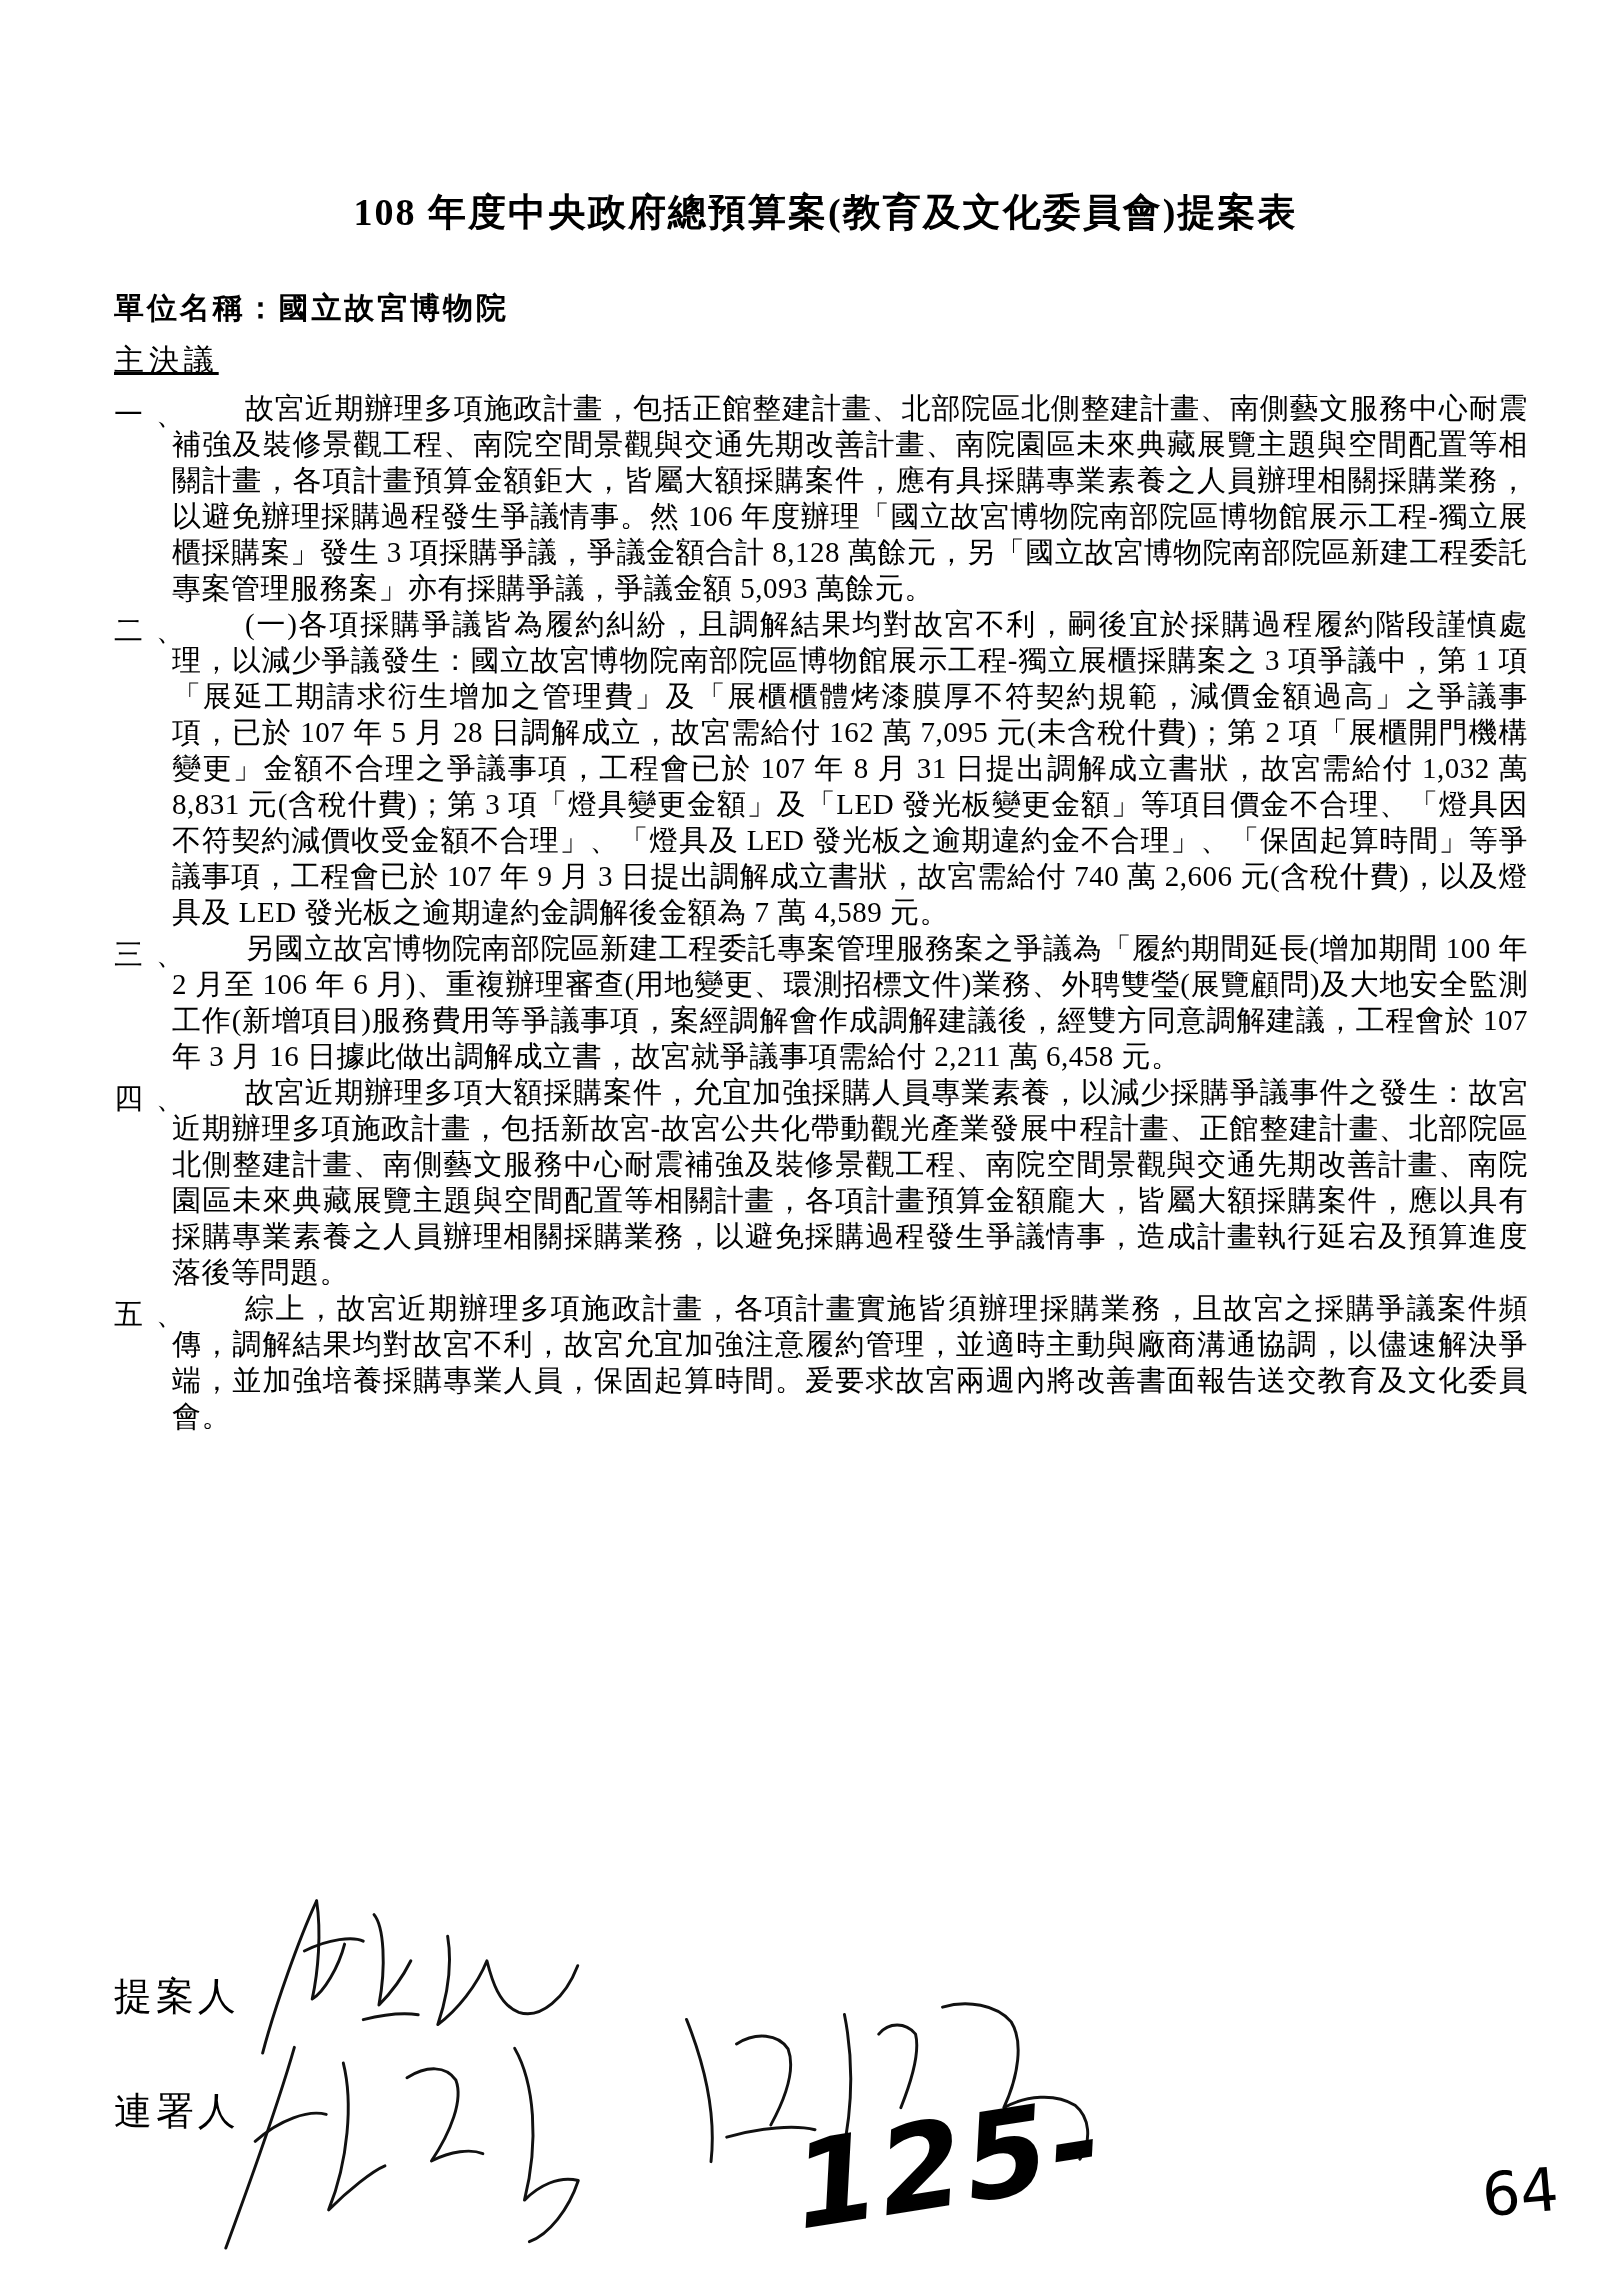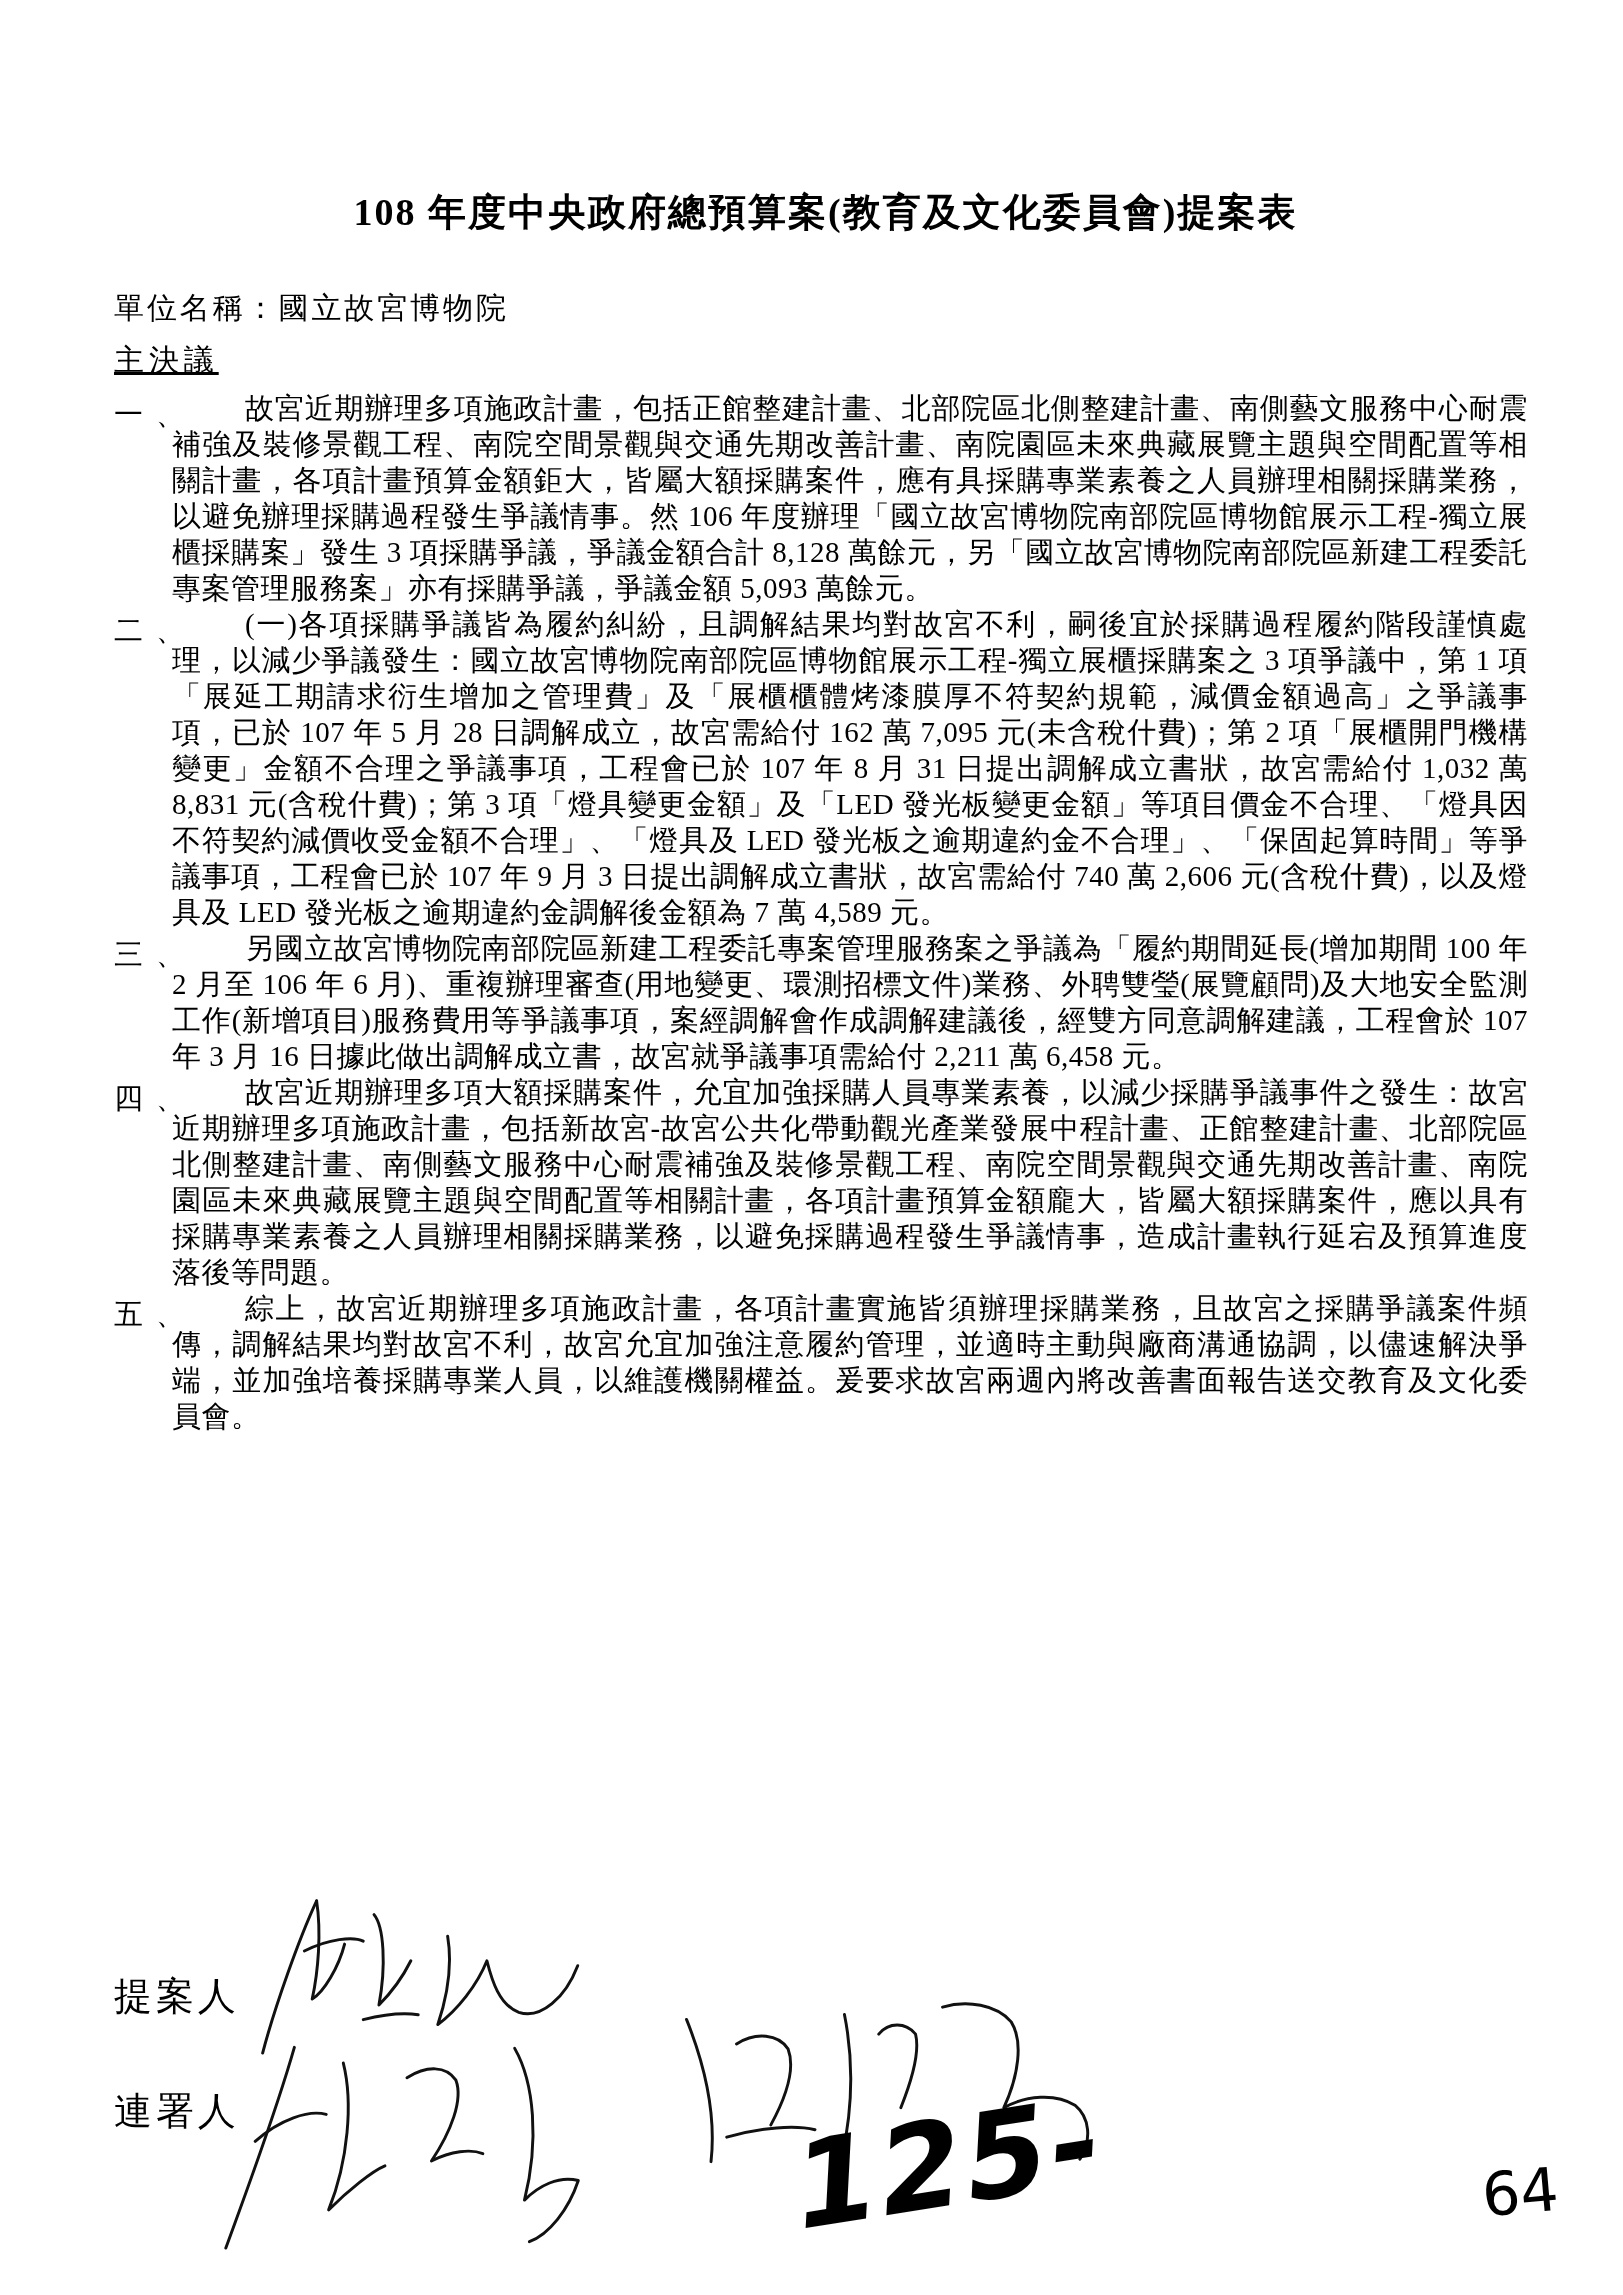--- a/index.html
+++ b/index.html
@@ -8,21 +8,21 @@
     background:#ffffff;color:#000;
     font-family:"Liberation Serif","DejaVu Serif",serif;
     position:relative;overflow:hidden;
   }
   .page{position:absolute;inset:0;background:#fff;}
   .title{
     position:absolute;top:187px;left:0;right:0;
     text-align:center;font-size:38px;font-weight:bold;
     letter-spacing:2px;margin:0;padding-left:27px;
   }
-  .unit-line{position:absolute;top:288px;left:114px;font-size:30px;letter-spacing:2.9px;}
+  .unit-line{position:absolute;top:288px;left:114px;font-size:30px;letter-spacing:2.9px;font-weight:bold;}
   .resolution-heading{position:absolute;top:340px;left:114px;font-size:30px;letter-spacing:4.9px;text-decoration:underline;}
   .sections{position:absolute;top:390px;left:114px;width:1414px;}
   .section{position:relative;}
   .section .num{
     position:absolute;left:0;top:0;
     font-size:29px;line-height:49px;letter-spacing:12.8px;white-space:nowrap;
   }
   .section .para{
     margin-left:58px;
     font-size:29px;line-height:36px;
@@ -73,21 +73,21 @@
       <div class="section">
         <span class="num">三、</span>
         <div class="para">另國立故宮博物院南部院區新建工程委託專案管理服務案之爭議為「履約期間延長(增加期間 100 年 2 月至 106 年 6 月)、重複辦理審查(用地變更、環測招標文件)業務、外聘雙瑩(展覽顧問)及大地安全監測工作(新增項目)服務費用等爭議事項，案經調解會作成調解建議後，經雙方同意調解建議，工程會於 107 年 3 月 16 日據此做出調解成立書，故宮就爭議事項需給付 2,211 萬 6,458 元。</div>
       </div>
       <div class="section">
         <span class="num">四、</span>
         <div class="para">故宮近期辦理多項大額採購案件，允宜加強採購人員專業素養，以減少採購爭議事件之發生：故宮近期辦理多項施政計畫，包括新故宮-故宮公共化帶動觀光產業發展中程計畫、正館整建計畫、北部院區北側整建計畫、南側藝文服務中心耐震補強及裝修景觀工程、南院空間景觀與交通先期改善計畫、南院園區未來典藏展覽主題與空間配置等相關計畫，各項計畫預算金額龐大，皆屬大額採購案件，應以具有採購專業素養之人員辦理相關採購業務，以避免採購過程發生爭議情事，造成計畫執行延宕及預算進度落後等問題。</div>
       </div>
       <div class="section">
         <span class="num">五、</span>
-        <div class="para">綜上，故宮近期辦理多項施政計畫，各項計畫實施皆須辦理採購業務，且故宮之採購爭議案件頻傳，調解結果均對故宮不利，故宮允宜加強注意履約管理，並適時主動與廠商溝通協調，以儘速解決爭端，並加強培養採購專業人員，以維護機關權益。爰要求故宮兩週內將改善書面報告送交教育及文化委員會。</div>
+        <div class="para">綜上，故宮近期辦理多項施政計畫，各項計畫實施皆須辦理採購業務，且故宮之採購爭議案件頻傳，調解結果均對故宮不利，故宮允宜加強注意履約管理，並適時主動與廠商溝通協調，以儘速解決爭端，並加強培養採購專業人員，保固起算時間。爰要求故宮兩週內將改善書面報告送交教育及文化委員會。</div>
       </div>
     </div>
 
   <span class="signer-label proposer-label">提案人</span>
 
   <svg class="sig thin" style="left:216px;top:1891px;" width="373" height="167" viewBox="0 0 760 340">
     <path d="M95 330 C120 235 170 95 205 20"></path>
     <path d="M205 20 C215 85 208 165 196 220 C220 205 250 155 262 108"></path>
     <path d="M180 122 C230 97 280 92 300 102"></path>
     <path d="M322 48 C342 72 347 152 332 232 C357 207 382 172 397 142"></path>

